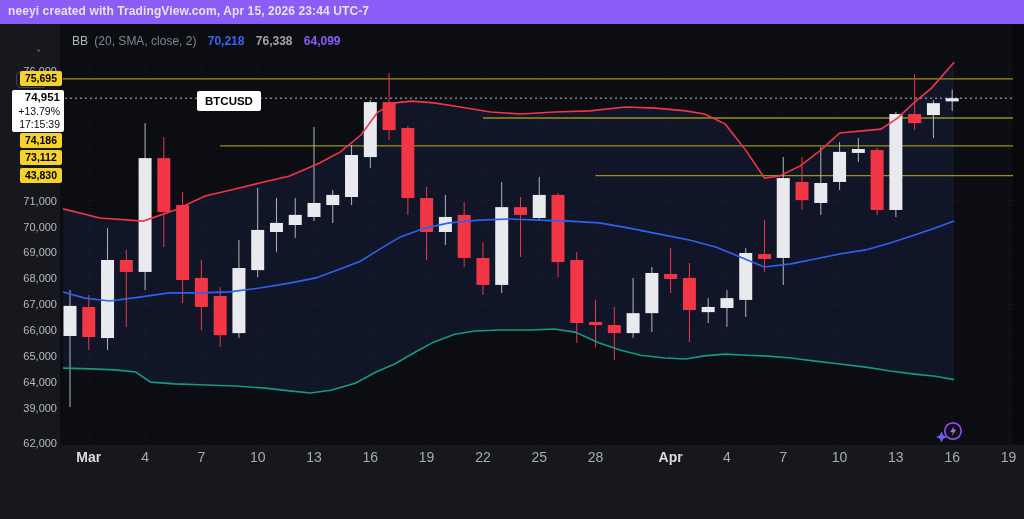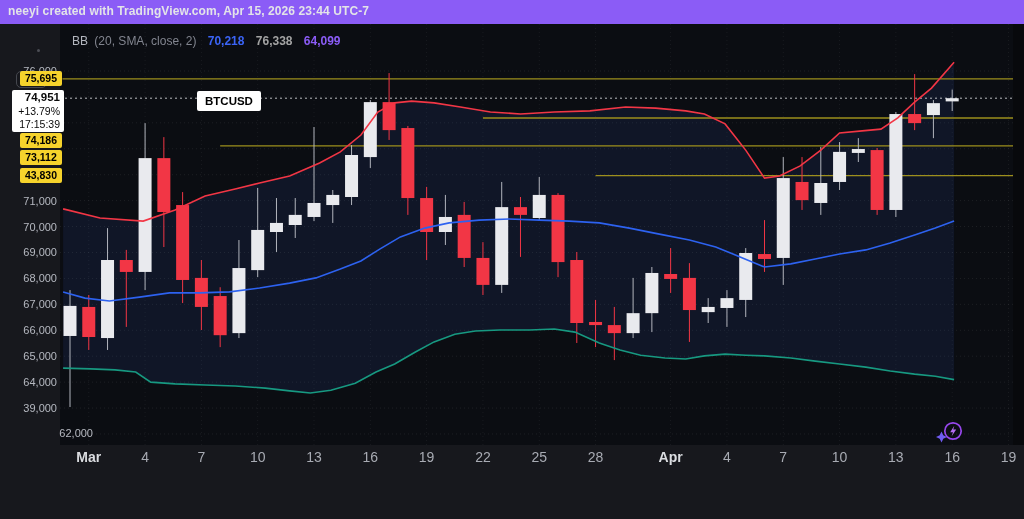--- a/index.html
+++ b/index.html
@@ -198,21 +198,21 @@
     <div class="ylab" style="top: 65px;">76,000</div>
     <div class="ylab" style="top: 194.634px;">71,000</div>
     <div class="ylab" style="top: 220.561px;">70,000</div>
     <div class="ylab" style="top: 246.488px;">69,000</div>
     <div class="ylab" style="top: 272.415px;">68,000</div>
     <div class="ylab" style="top: 298.342px;">67,000</div>
     <div class="ylab" style="top: 324.269px;">66,000</div>
     <div class="ylab" style="top: 350.196px;">65,000</div>
     <div class="ylab" style="top: 376.123px;">64,000</div>
     <div class="ylab" style="top: 402.05px;">39,000</div>
-    <div class="ylab" style="top: 427px; padding-left: 36px;">62,000</div>
+    <div class="ylab" style="top: 437px;">62,000</div>
   </div>
 <div id="time-scale">
     <div class="xlab major" style="left: 88.77px;">Mar</div>
     <div class="xlab" style="left: 145.08px;">4</div>
     <div class="xlab" style="left: 201.39px;">7</div>
     <div class="xlab" style="left: 257.7px;">10</div>
     <div class="xlab" style="left: 314.01px;">13</div>
     <div class="xlab" style="left: 370.32px;">16</div>
     <div class="xlab" style="left: 426.63px;">19</div>
     <div class="xlab" style="left: 482.94px;">22</div>

